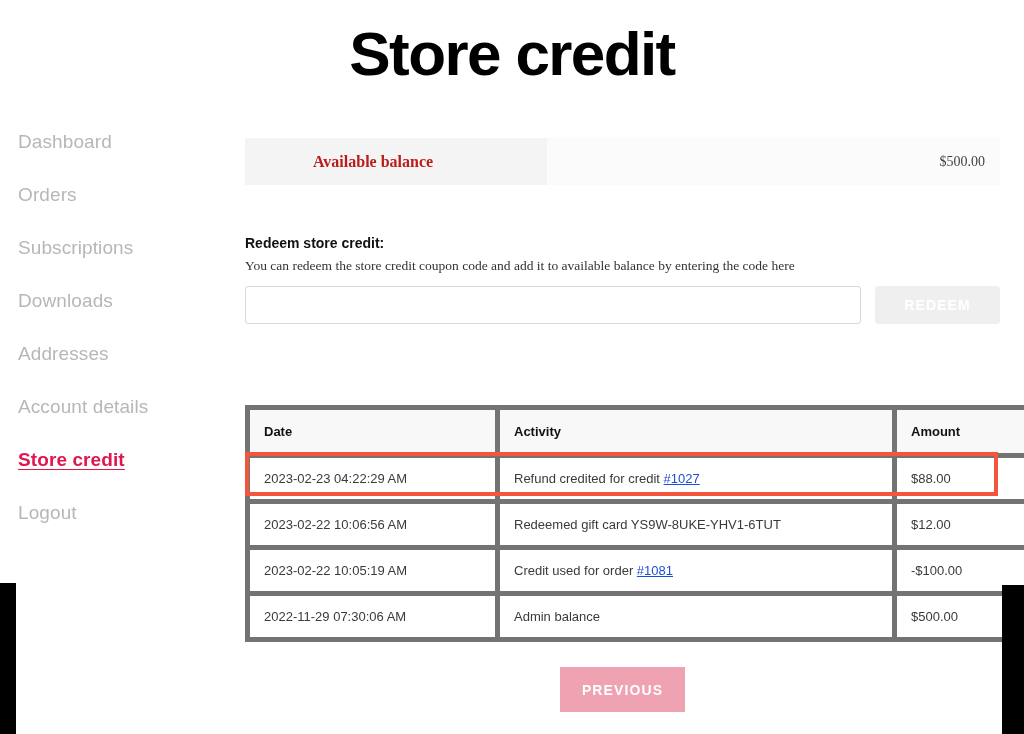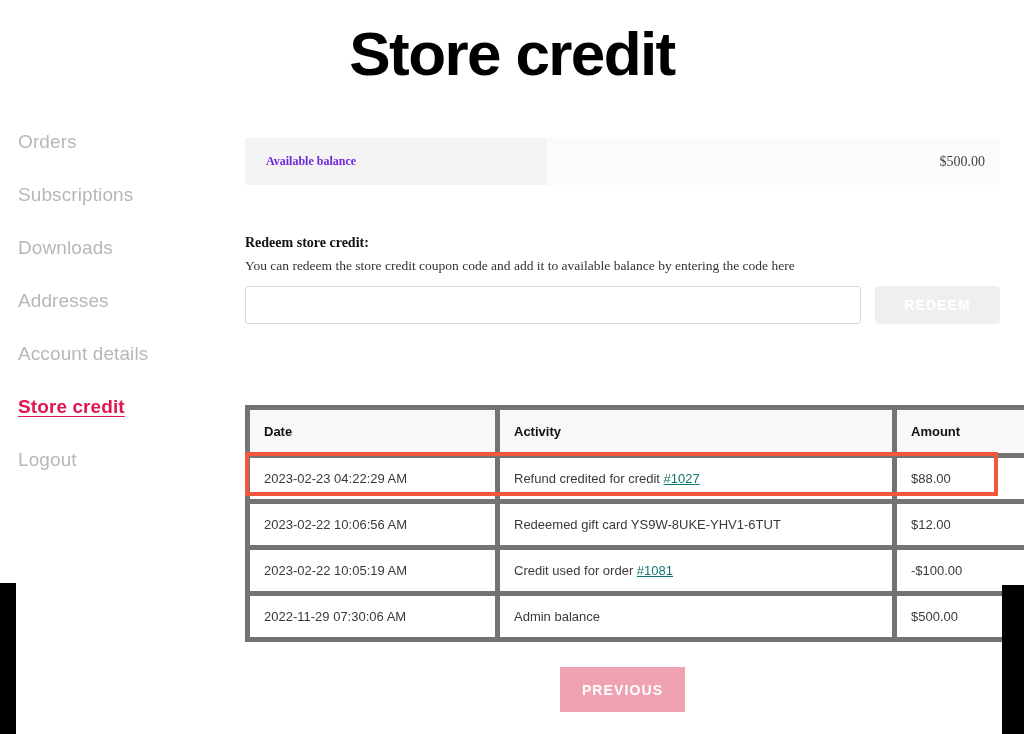--- a/index.html
+++ b/index.html
@@ -76,22 +76,23 @@
     width: 302px;
     background: #f4f4f4;
     display: flex;
     align-items: center;
     padding-left: 21px;
     box-sizing: border-box;
   }
   #balance-label-cell span {
     font-family: "Liberation Serif", serif;
     font-weight: 700;
-    font-size: 12px;
-    color: #6d28d9;
+    font-size: 16px;
+    color: #b91c1c;
+    margin-left: 47px;
   }
   #balance-value-cell {
     flex: 1;
     background: #fbfbfb;
     display: flex;
     align-items: center;
     justify-content: flex-end;
     padding-right: 15px;
     box-sizing: border-box;
   }
@@ -99,21 +100,21 @@
     font-family: "Liberation Serif", serif;
     font-size: 14px;
     color: #444;
   }
 
   
   #redeem-heading {
     position: absolute;
     top: 235px;
     left: 0;
-    font-family: Liberation Serif, serif;
+    font-family: Liberation Sans, sans-serif;
     font-weight: 700;
     font-size: 14px;
     color: #111;
   }
   #redeem-desc {
     position: absolute;
     top: 258px;
     left: 0;
     font-family: "Liberation Serif", serif;
     font-size: 13.5px;
@@ -184,21 +185,21 @@
   #activity-table td {
     height: 46px;
     padding: 0 14px;
     background: #ffffff;
   }
   .col-date   { width: 250px; }
   .col-act    { width: 397px; }
   .col-amt    { width: 143px; }
   .amt-cell   { text-align: right; }
   .order-link {
-    color: #0f766e;
+    color: #1d4ed8;
   }
 
   
   #row-highlight {
     position: absolute;
     top: 452px;
     left: 0px;
     width: 753px;
     height: 44px;
     border: 4px solid #f4553d;
@@ -247,20 +248,21 @@
     width: 22px;
     height: 149px;
   }
 </style>
 </head>
 <body>
 
 <h1 id="page-title">Store credit</h1>
 
 <nav id="sidebar">
+  <a class="nav-item" href="#">Dashboard</a>
   <a class="nav-item" href="#">Orders</a>
   <a class="nav-item" href="#">Subscriptions</a>
   <a class="nav-item" href="#">Downloads</a>
   <a class="nav-item" href="#">Addresses</a>
   <a class="nav-item" href="#">Account details</a>
   <a class="nav-item active" href="#">Store credit</a>
   <a class="nav-item" href="#">Logout</a>
 </nav>
 
 <main id="main">

